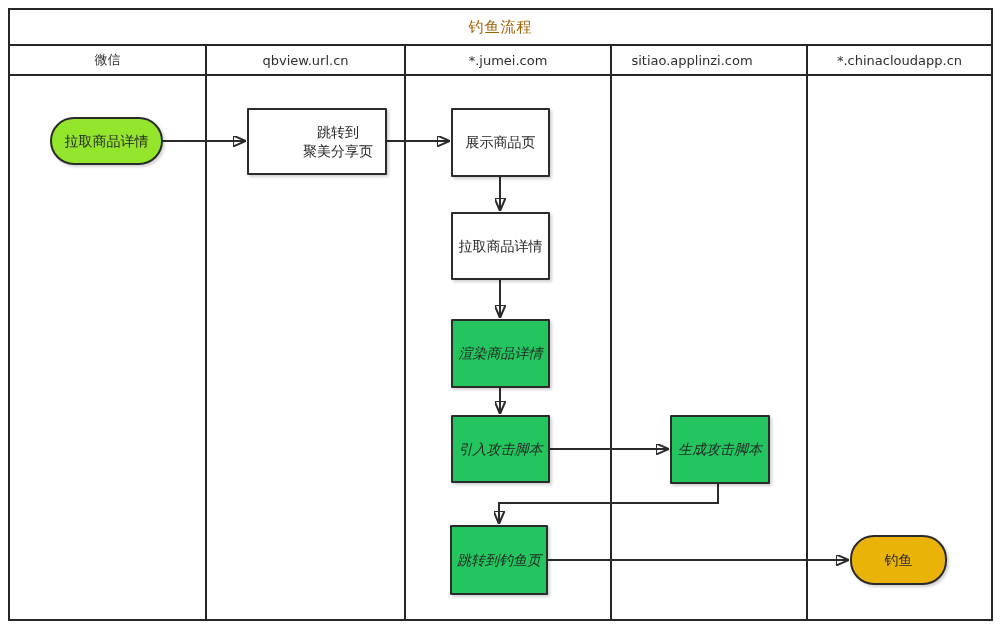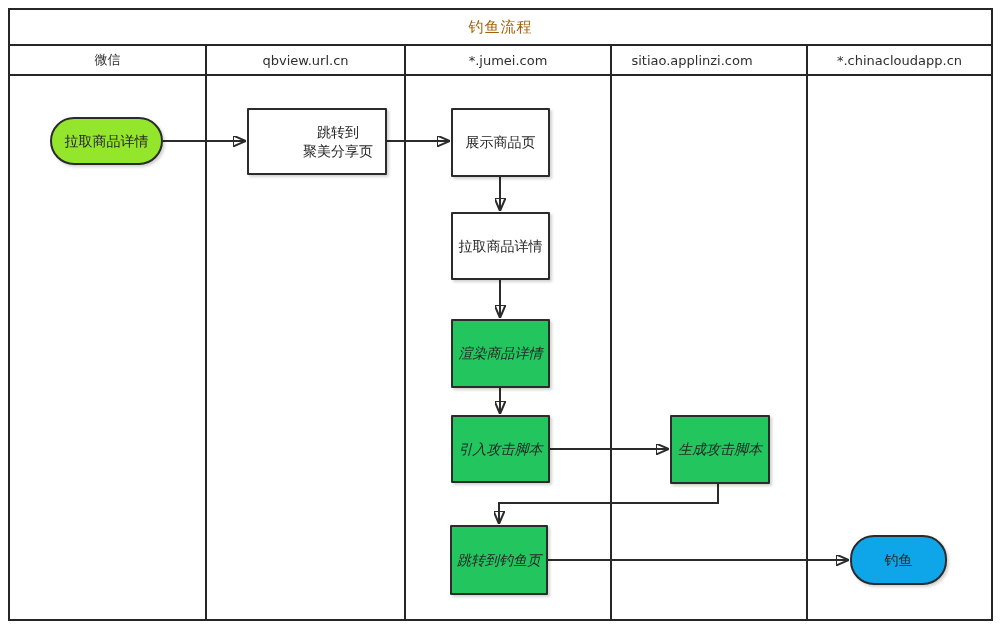--- a/index.html
+++ b/index.html
@@ -53,21 +53,21 @@
     font-size: 14px; color: #262626;
     text-align: center;
     line-height: 19px;
     box-shadow: 2px 2px 3px rgba(0,0,0,0.18);
     box-sizing: content-box;
   }
   .rect  { border-radius: 1px; background: #ffffff; }
   .pill  { border-radius: 24px; }
   .green { background: #94E62C; }
   .red   { background: #22c55e; font-style: italic; }
-  .dark-red { background: #0ea5e9; }
+  .dark-red { background: #eab308; }
   
   .edges {
     position: absolute;
     left: 0; top: 0;
     width: 1000px; height: 628px;
     pointer-events: none;
   }
   .edges path {
     stroke: #2b2b2b;
     stroke-width: 2;

